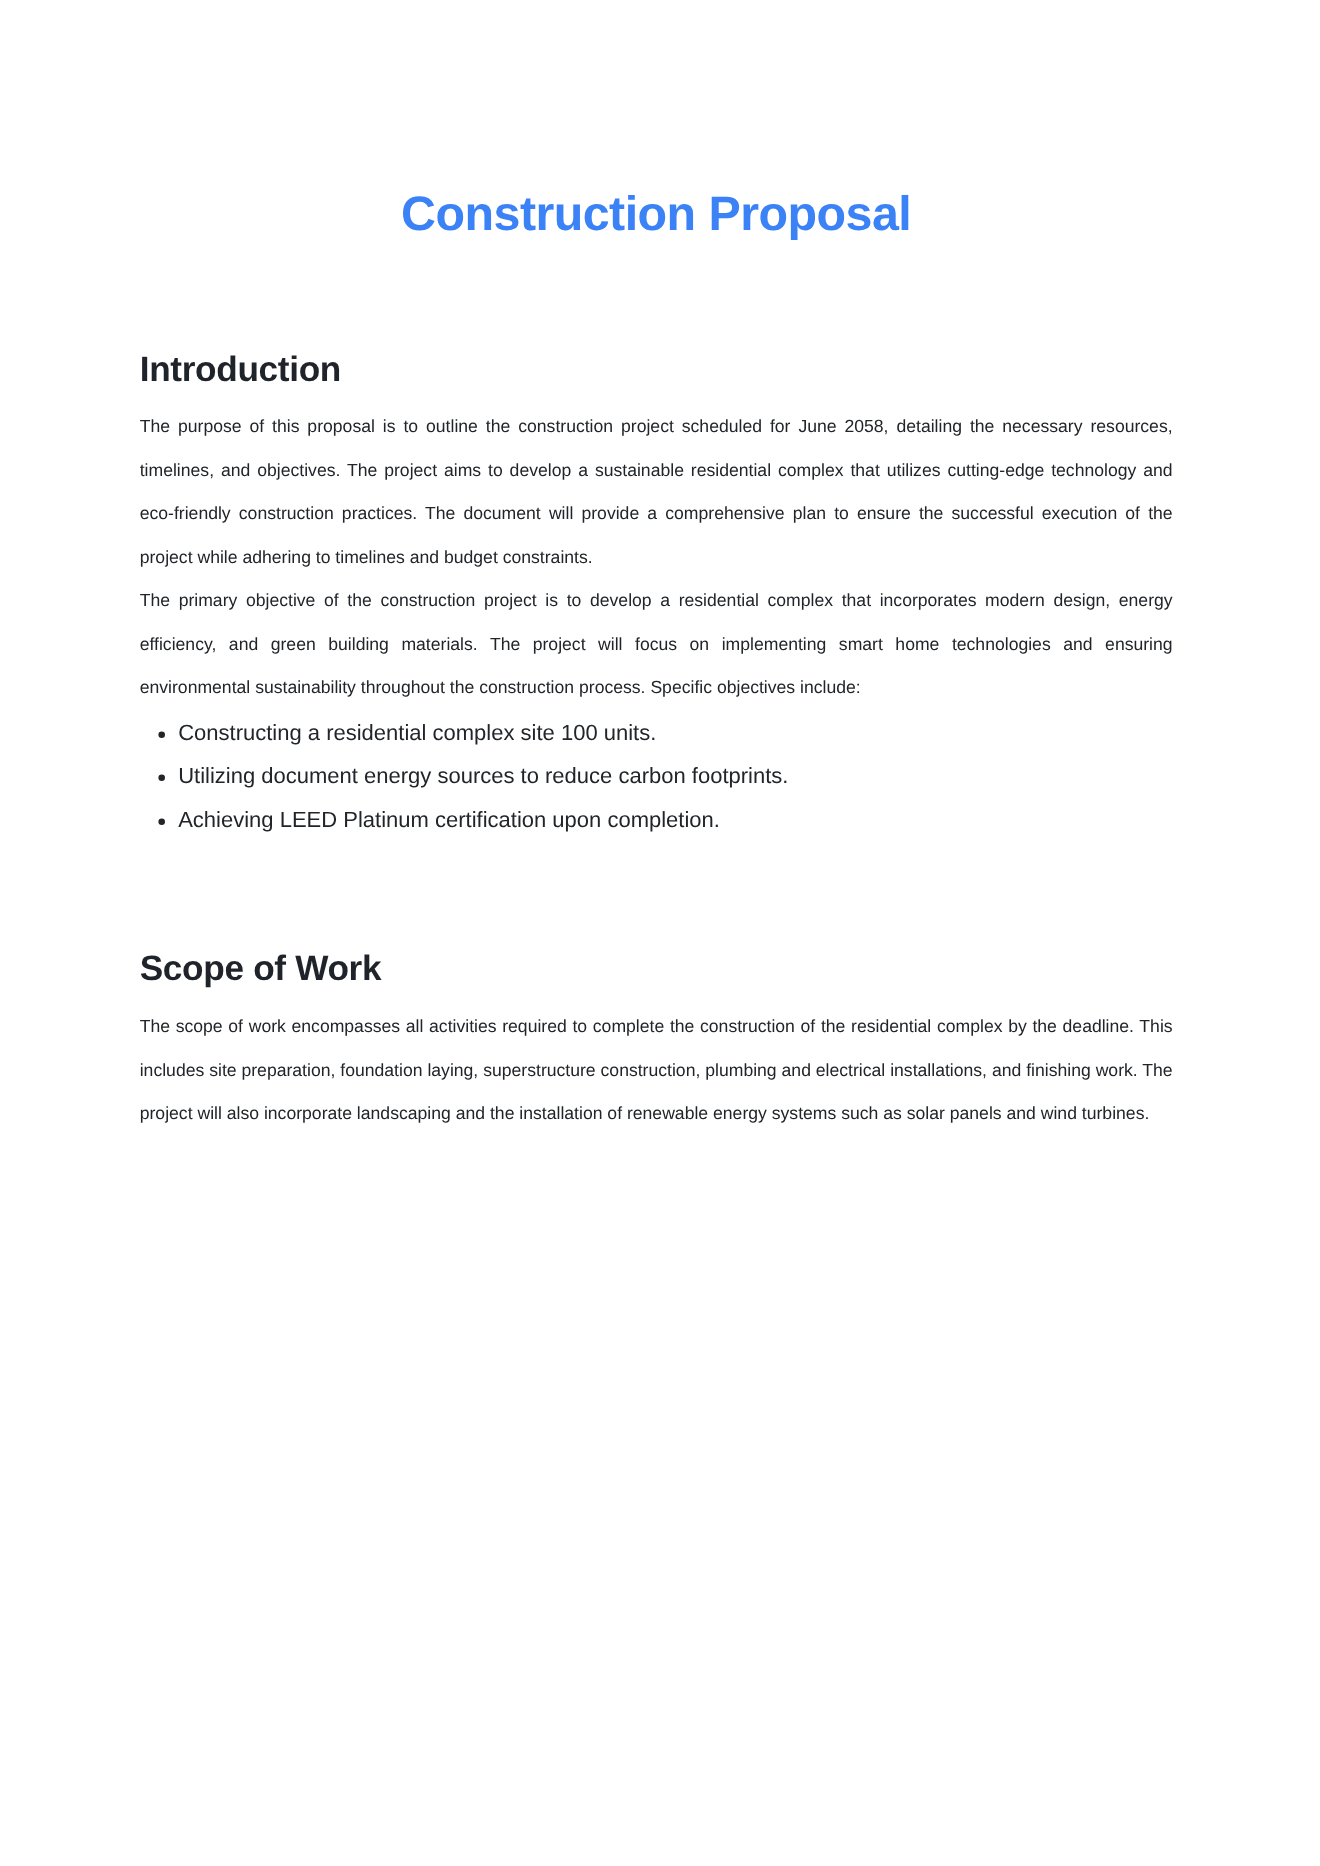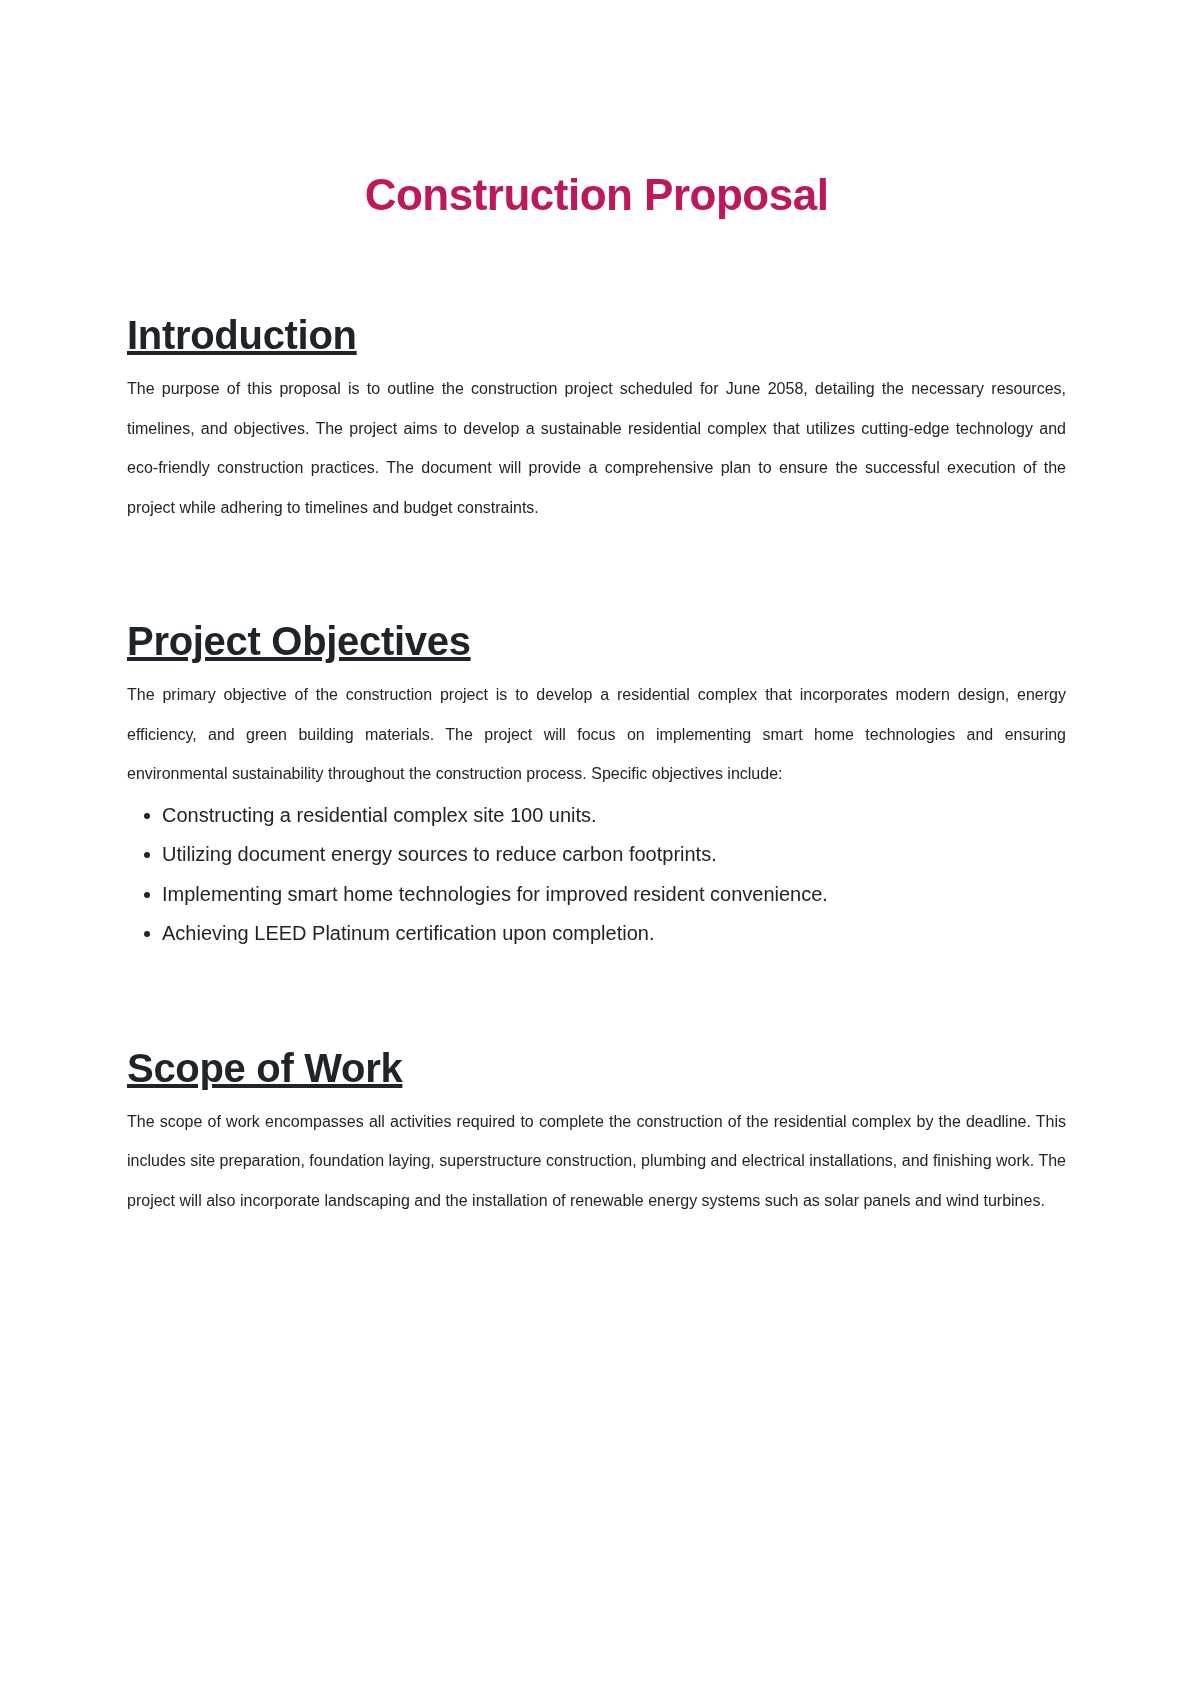--- a/index.html
+++ b/index.html
@@ -20,31 +20,30 @@
     color: #212529;
     overflow: hidden;
   }
   .doc-title {
     margin: 168px 0 0 0;
     font-size: 44px;
     line-height: 53px;
     font-weight: 700;
     letter-spacing: -0.5px;
     text-align: center;
-    color: #be185d;
+    color: #3b82f6;
   }
   section { margin: 0; }
   .section-heading {
     margin: 95px 0 15px 0;
-    font-size: 40px;
+    font-size: 32px;
     line-height: 38px;
     font-weight: 700;
     letter-spacing: -0.3px;
     color: #1f232a;
-    text-decoration: underline;
   }
   .para {
     margin: 0;
     font-size: 16px;
     line-height: 39.5px;
     text-align: justify;
     color: #212529;
   }
   .bullet-list {
     list-style: none;
@@ -74,34 +73,29 @@
 <div class="page">
 
   <h1 class="doc-title">Construction Proposal</h1>
 
   <section>
     <h2 class="section-heading">Introduction</h2>
     <p class="para">The purpose of this proposal is to outline the construction project scheduled for June 2058, detailing the necessary resources, timelines, and objectives. The project aims to develop a sustainable residential complex that utilizes cutting-edge technology and eco-friendly construction practices. The document will provide a comprehensive plan to ensure the successful execution of the project while adhering to timelines and budget constraints.</p>
   </section>
 
   <section>
-    <h2 class="section-heading">Project Objectives</h2>
     <p class="para">The primary objective of the construction project is to develop a residential complex that incorporates modern design, energy efficiency, and green building materials. The project will focus on implementing smart home technologies and ensuring environmental sustainability throughout the construction process. Specific objectives include:</p>
     <ul class="bullet-list">
       <li>
         <span class="bullet-dot"></span>
         <span>Constructing a residential complex site 100 units.</span>
       </li>
       <li>
         <span class="bullet-dot"></span>
         <span>Utilizing document energy sources to reduce carbon footprints.</span>
-      </li>
-      <li>
-        <span class="bullet-dot"></span>
-        <span>Implementing smart home technologies for improved resident convenience.</span>
       </li>
       <li>
         <span class="bullet-dot"></span>
         <span>Achieving LEED Platinum certification upon completion.</span>
       </li>
     </ul>
   </section>
 
   <section>
     <h2 class="section-heading">Scope of Work</h2>

